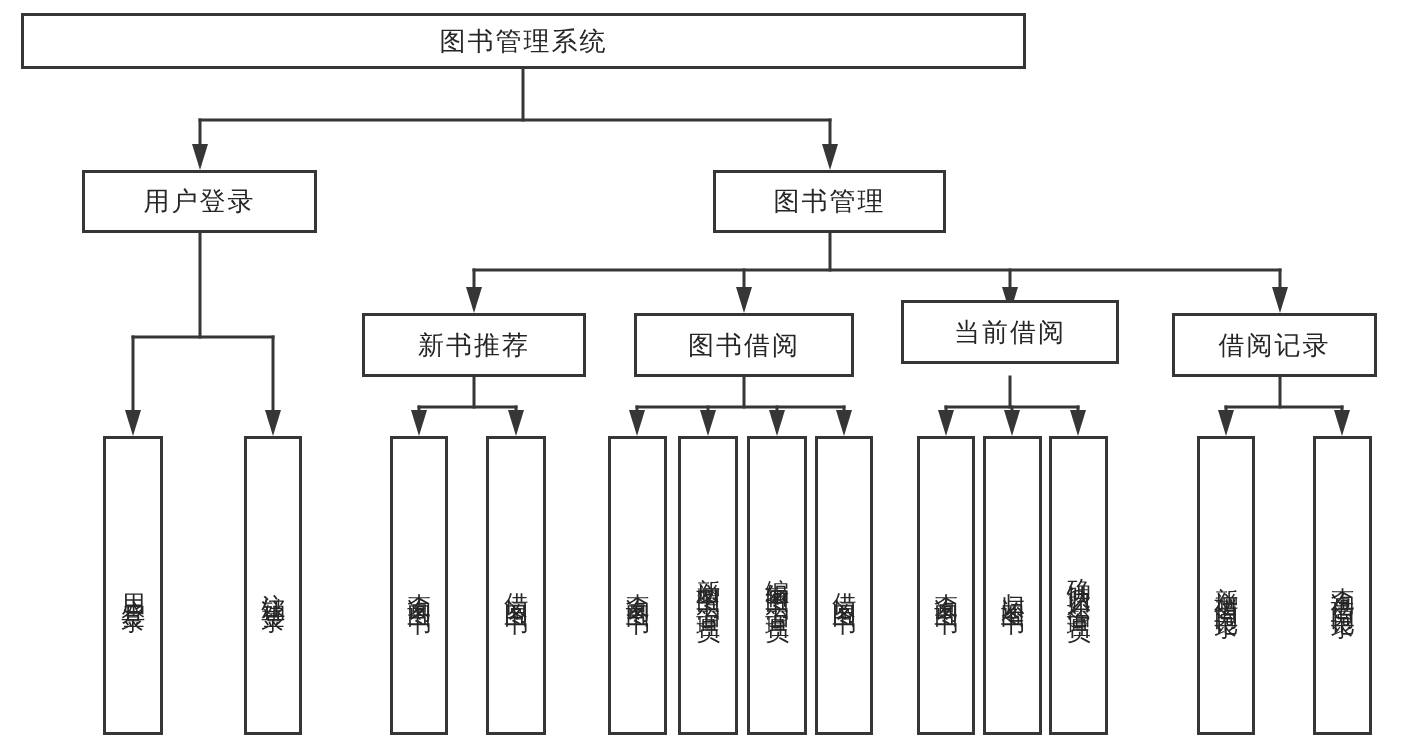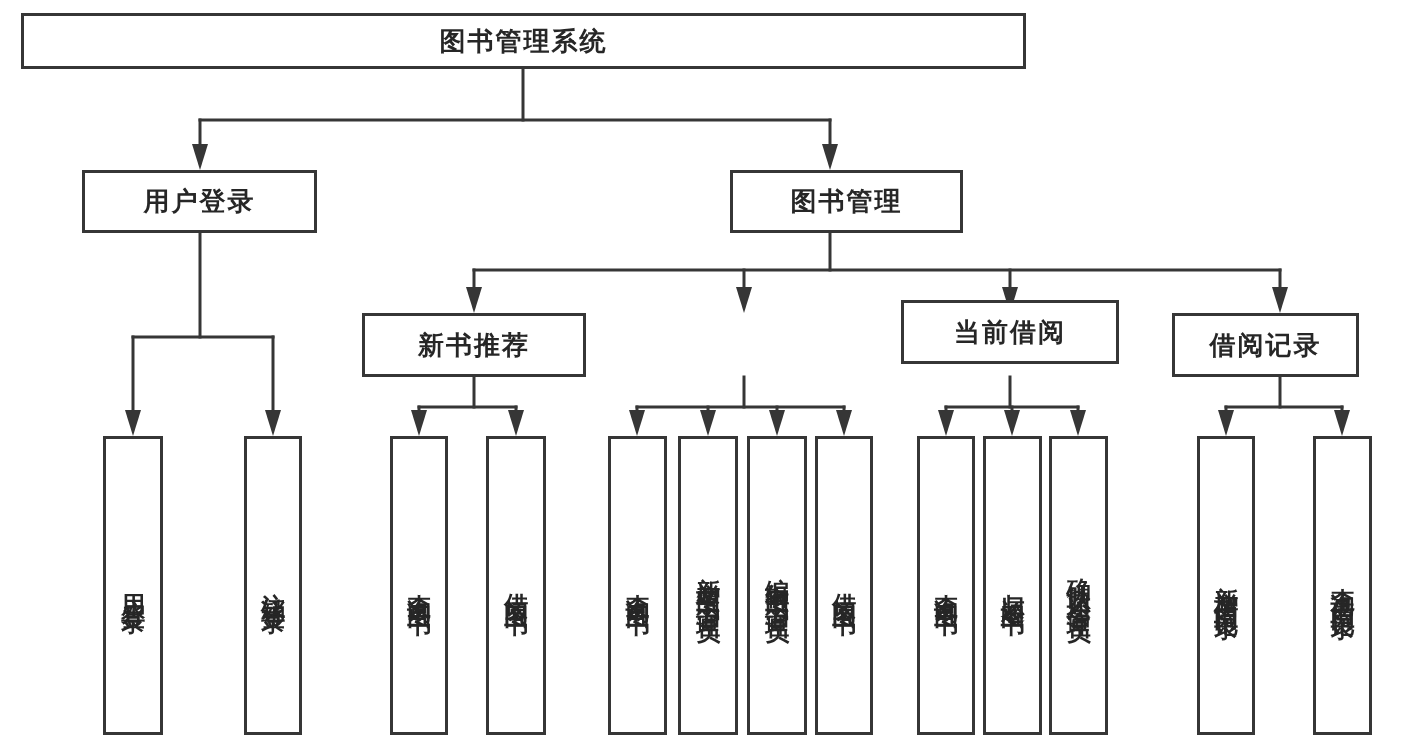--- a/index.html
+++ b/index.html
@@ -15,21 +15,20 @@
   .node {
     position: absolute;
     box-sizing: border-box;
     border: 3px solid #363636;
     background: #ffffff;
     display: flex;
     align-items: center;
     justify-content: center;
     color: #262626;
     z-index: 2;
-    font-weight: bold;
   }
   .h-node { font-size: 26px; letter-spacing: 2px; }
   .v-node span.v-label {
     writing-mode: vertical-rl;
     text-orientation: mixed;
     font-size: 24px;
     letter-spacing: 6px;
     line-height: 1.1;
     white-space: nowrap;
   }
@@ -102,31 +101,34 @@
       <polygon points="1334,410 1350,410 1342,436" fill="#363636"></polygon>
     </svg>
 
   <div class="node h-node" style="left:21px; top:13px; width:1005px; height:56px;">
     <span>图书管理系统</span>
   </div>
 
   <div class="node h-node" style="left:82px; top:170px; width:235px; height:63px;">
     <span>用户登录</span>
   </div>
-  <div class="node h-node" style="left:713px; top:170px; width:233px; height:63px;margin-left:17px;">
+  <div class="node h-node" style="left:713px; top:170px; width:233px; height:63px;">
     <span>图书管理</span>
   </div>
 
   <div class="node h-node" style="left:362px; top:313px; width:224px; height:64px;justify-content:center;">
     <span>新书推荐</span>
   </div>
+  <div class="node h-node" style="left:634px; top:313px; width:220px; height:64px;">
+    <span>图书借阅</span>
+  </div>
   <div class="node h-node" style="left:901px; top:300px; width:218px; height:64px;">
     <span>当前借阅</span>
   </div>
-  <div class="node h-node" style="left:1172px; top:313px; width:187px; height:64px;">
+  <div class="node h-node" style="left:1172px; top:313px; width:205px; height:64px;">
     <span>借阅记录</span>
   </div>
 
   <div class="node v-node" style="left:103px; top:436px; width:60px; height:299px;">
     <span class="v-label">用户登录</span>
   </div>
   <div class="node v-node" style="left:244px; top:436px; width:58px; height:299px;">
     <span class="v-label">注销登录</span>
   </div>
 

